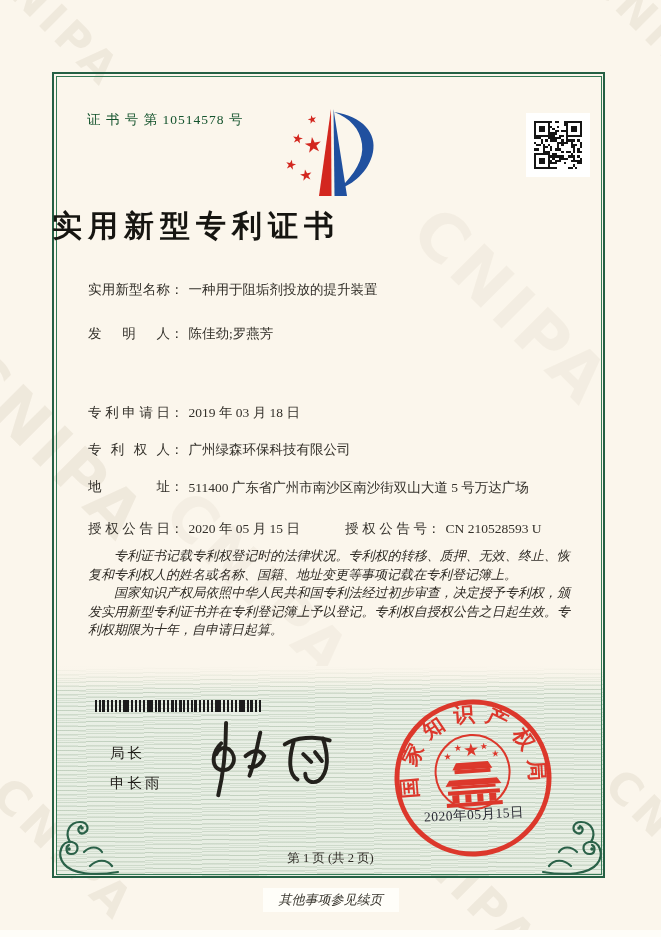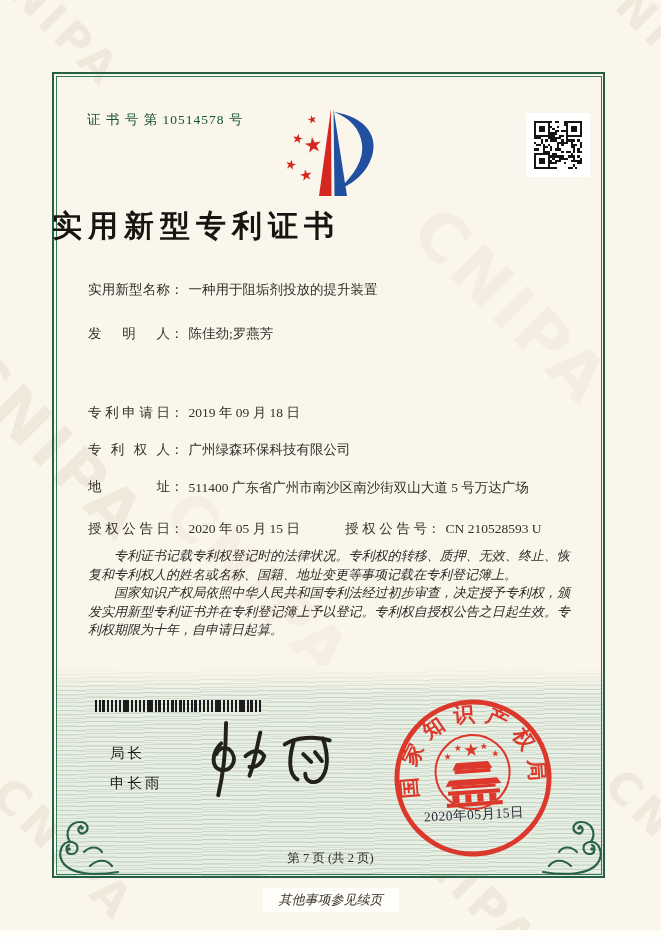--- a/index.html
+++ b/index.html
@@ -354,21 +354,21 @@
 
   <div class="title">实用新型专利证书</div>
 
   <div class="frow r1">
     <span class="flabel">实用新型名称</span><span class="fcolon">：</span><span class="fvalue">一种用于阻垢剂投放的提升装置</span>
   </div>
   <div class="frow r2">
     <span class="flabel">发明人</span><span class="fcolon">：</span><span class="fvalue">陈佳劲;罗燕芳</span>
   </div>
   <div class="frow r4">
-    <span class="flabel">专利申请日</span><span class="fcolon">：</span><span class="fvalue">2019 年 09 月 18 日</span>
+    <span class="flabel">专利申请日</span><span class="fcolon">：</span><span class="fvalue">2019 年 03 月 18 日</span>
   </div>
   <div class="frow r5">
     <span class="flabel">专利权人</span><span class="fcolon">：</span><span class="fvalue">广州绿森环保科技有限公司</span>
   </div>
   <div class="frow r6">
     <span class="flabel">地址</span><span class="fcolon">：</span><span class="fvalue"><span>511400 广东省广州市南沙区南沙街双山大道 5 号万达广场</span></span>
   </div>
   <div class="frow r7">
     <span class="pair1">
       <span class="flabel">授权公告日</span><span class="fcolon">：</span><span class="fvalue">2020 年 05 月 15 日</span>
@@ -443,16 +443,16 @@
   </svg>
   <svg class="flourish fl-right" width="70" height="62" viewBox="0 0 70 62" fill="none" stroke="#2a6148" stroke-width="2.2" stroke-linecap="round">
     <path d="M68 56 C 44 60, 22 58, 14 48 C 6 38, 12 24, 22 26 C 30 28, 29 38, 21 38 C 16 38, 15 31, 19 29"></path>
     <path d="M20 26 C 14 16, 20 6, 30 6 C 38 6, 40 14, 34 17 C 29 19, 26 13, 31 10"></path>
     <path d="M40 50 C 47 43, 57 43, 62 50"></path>
     <path d="M34 36 C 40 30, 48 30, 52 36"></path>
     <circle cx="19" cy="33" r="1.8" fill="#2a6148" stroke="none"></circle>
     <circle cx="32" cy="12" r="1.8" fill="#2a6148" stroke="none"></circle>
   </svg>
 
-  <div class="page-info">第 7 页 (共 2 页)</div>
+  <div class="page-info">第 1 页 (共 2 页)</div>
   <div class="footer-note">其他事项参见续页</div>
   <div class="bottom-strip"></div>
 </div>
 
 </body></html>

